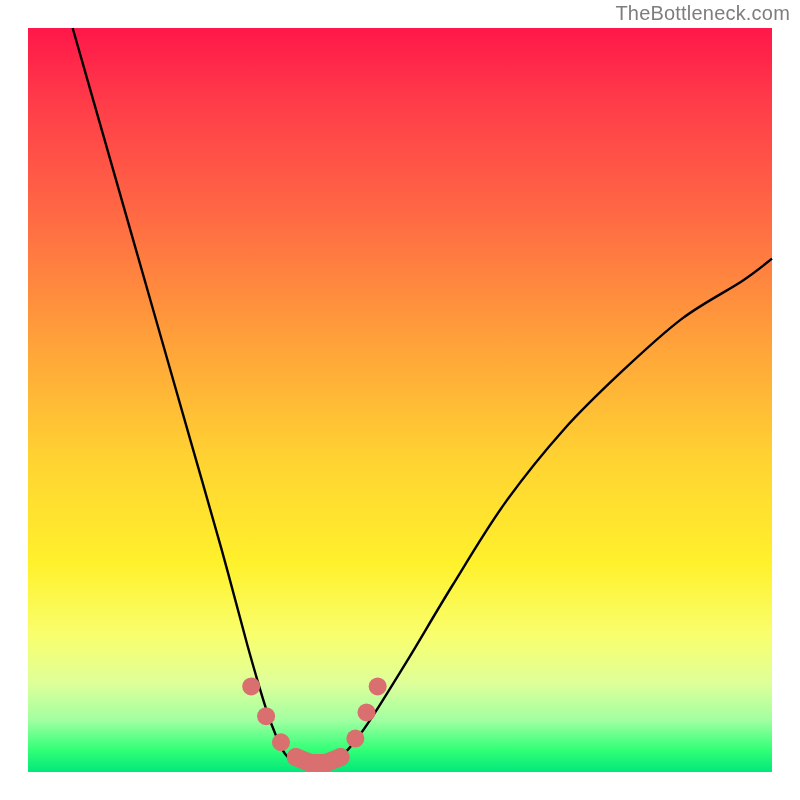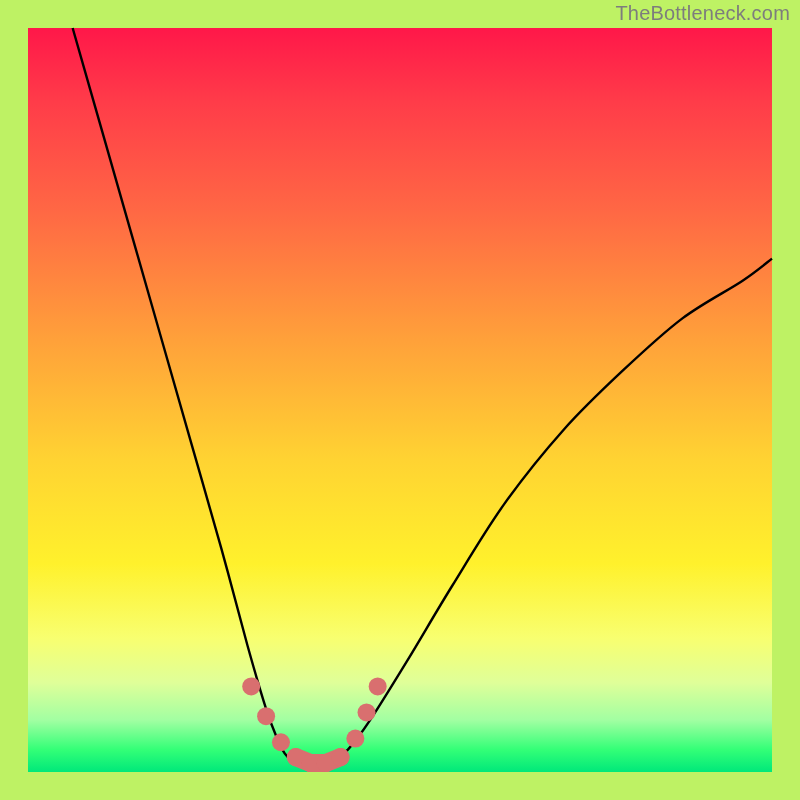--- a/index.html
+++ b/index.html
@@ -6,21 +6,21 @@
     margin: 0;
     padding: 0;
     width: 800px;
     height: 800px;
     background: #000;
     overflow: hidden;
   }
   .outer {
     width: 800px;
     height: 800px;
-    background: #bef264;
+    background: #ffffff;
     position: relative;
   }
   .plot-area {
     position: absolute;
     left: 28px;
     top: 28px;
     width: 744px;
     height: 744px;
     
     background: linear-gradient(to bottom,

